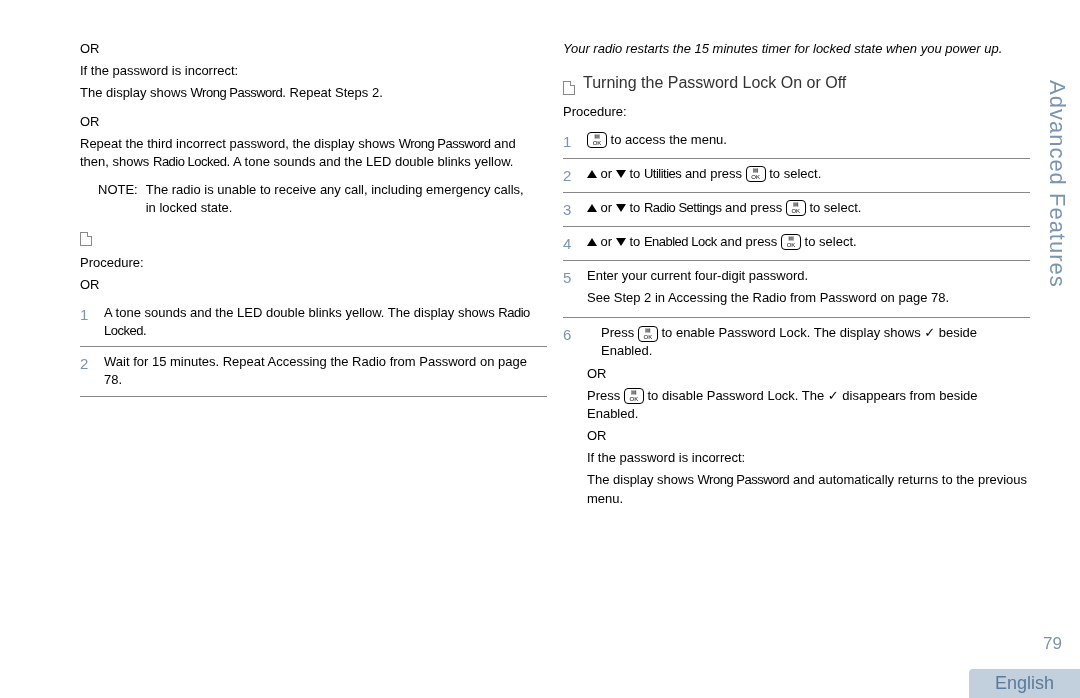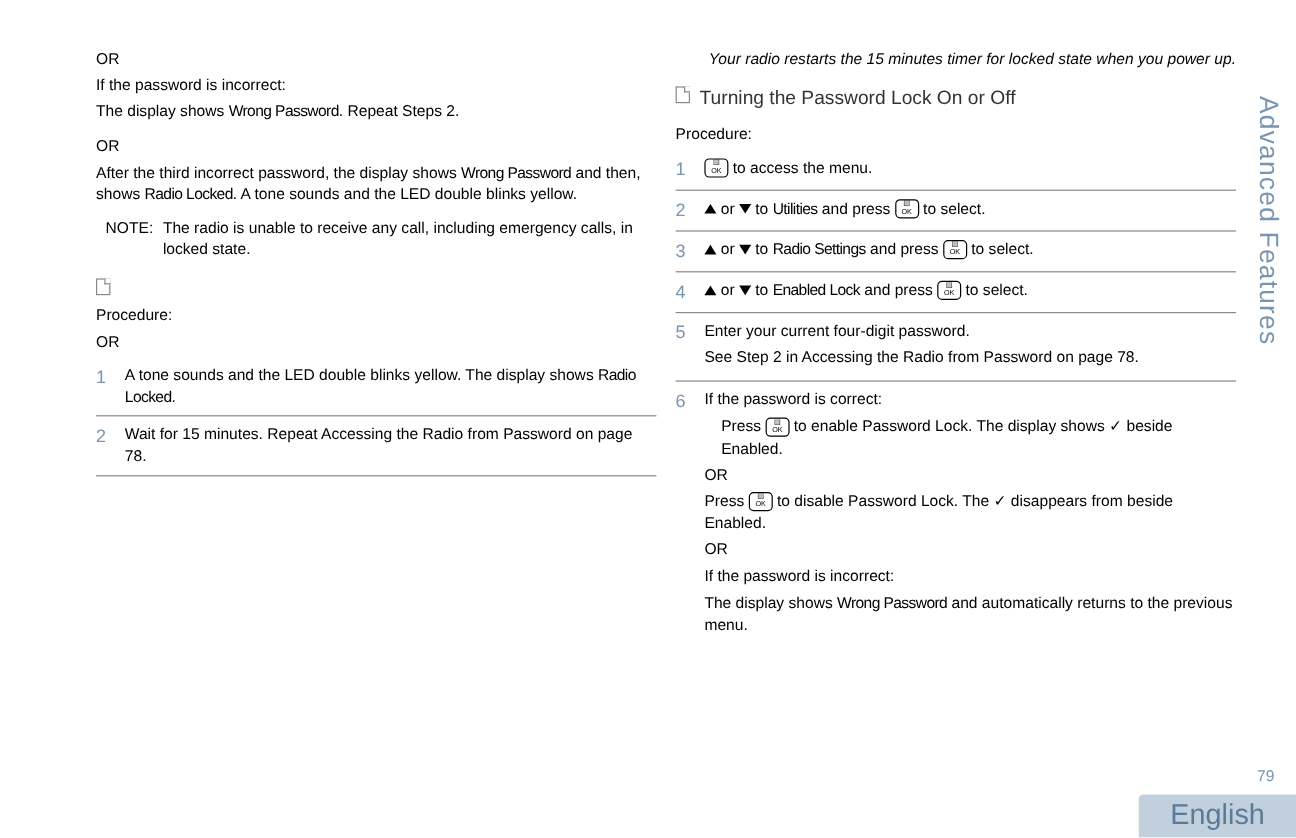--- a/index.html
+++ b/index.html
@@ -26,28 +26,28 @@
     position: absolute;
     right: 10px;
     top: 80px;
     writing-mode: vertical-rl;
     font-size: 22px;
     color: #7a95b0;
     letter-spacing: 1px;
     font-weight: 400;
   }
   .mono { font-family: Liberation Sans, sans-serif; letter-spacing: -0.5px; }
-  .italic { font-style: italic; text-align: right; }
+  .italic { font-style: italic; }
   .section-title {
     font-size: 16px;
     font-weight: 400;
     color: #333;
     margin: 14px 0 8px 0;
     display: flex;
-    align-items: flex-start;
+    align-items: flex-end;
     gap: 8px;
   }
   .doc-icon {
     display: inline-block;
     width: 12px;
     height: 14px;
     border: 1px solid #888;
     position: relative;
   }
   .doc-icon::before {
@@ -100,43 +100,43 @@
   .tri-up {
     border-left: 5px solid transparent;
     border-right: 5px solid transparent;
     border-bottom: 8px solid #000;
   }
   .tri-down {
     border-left: 5px solid transparent;
     border-right: 5px solid transparent;
     border-top: 8px solid #000;
   }
-  .note-row { display: flex; gap: 8px; margin: 8px 8px; }
+  .note-row { display: flex; gap: 8px; margin: 8px 18px; }
   .note-label { white-space: nowrap; }
   .footer {
     position: absolute;
     bottom: 0;
     right: 0;
     width: 100%;
     height: 36px;
   }
   .page-num {
     position: absolute;
     right: 18px;
     bottom: 44px;
     color: #7a95b0;
-    font-size: 13px;
+    font-size: 17px;
   }
   .lang-tab {
     position: absolute;
     right: 0;
     bottom: 0;
     background: #c2d0dd;
     color: #5a7a99;
-    font-size: 24px;
+    font-size: 18px;
     padding: 4px 26px;
     border-top-left-radius: 4px;
   }
   .indent { padding-left: 14px; }
 </style>
 </head>
 <body>
 
 <div class="sidebar-title">Advanced Features</div>
 
@@ -146,21 +146,21 @@
     <div class="block">
       <p>OR</p>
       <p>If the password is incorrect:</p>
       <p>
         <span>The display shows </span><span class="mono">Wrong Password</span><span>. Repeat Steps 2.</span>
       </p>
     </div>
     <div class="block">
       <p>OR</p>
       <p>
-        <span>After the third incorrect password, the display shows </span><span class="mono">Wrong Password</span><span> and then, shows </span><span class="mono">Radio Locked</span><span>. A tone sounds and the LED double blinks yellow.</span>
+        <span>Repeat the third incorrect password, the display shows </span><span class="mono">Wrong Password</span><span> and then, shows </span><span class="mono">Radio Locked</span><span>. A tone sounds and the LED double blinks yellow.</span>
       </p>
     </div>
     <div class="note-row block">
       <span class="note-label">NOTE:</span>
       <span>The radio is unable to receive any call, including emergency calls, in locked state.</span>
     </div>
 
     <div class="section-title">
       <span class="doc-icon"></span>
     </div>
@@ -234,21 +234,20 @@
       <span class="step-num">5</span>
       <div class="step-body">
         <p>Enter your current four-digit password.</p>
         <p>See Step 2 in Accessing the Radio from Password  on page 78.</p>
       </div>
     </div>
 
     <div class="step-row" style="border-bottom:none">
       <span class="step-num">6</span>
       <div class="step-body">
-        <p>If the password is correct:</p>
         <p class="indent">
           <span>Press </span><span class="btn-icon">
               <span class="t">▤</span>
               <span class="t">OK</span>
             </span><span> to enable Password Lock. The display shows ✓ beside Enabled.</span>
         </p>
         <p>OR</p>
         <p>
           <span>Press </span><span class="btn-icon">
               <span class="t">▤</span>

